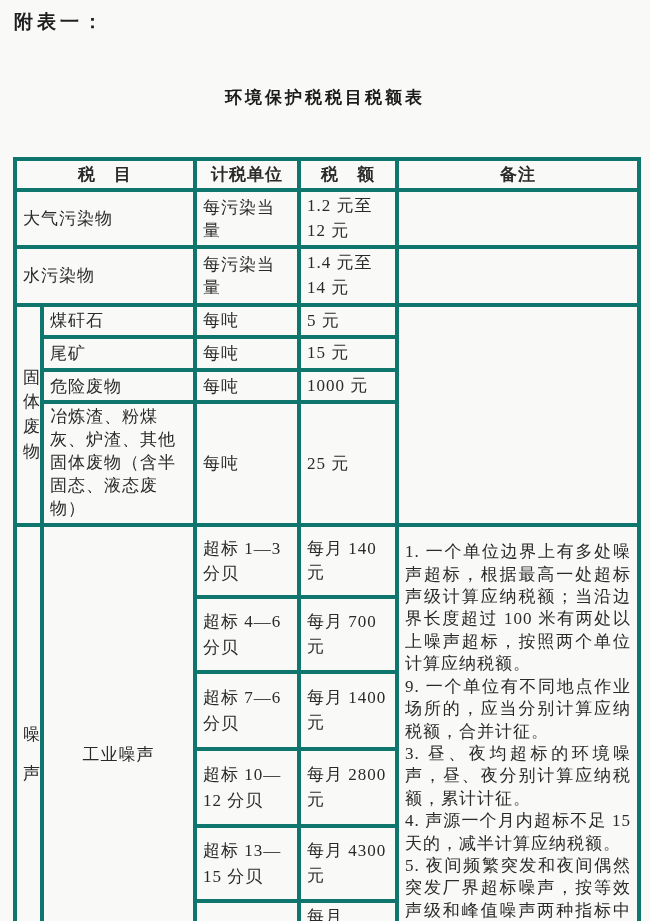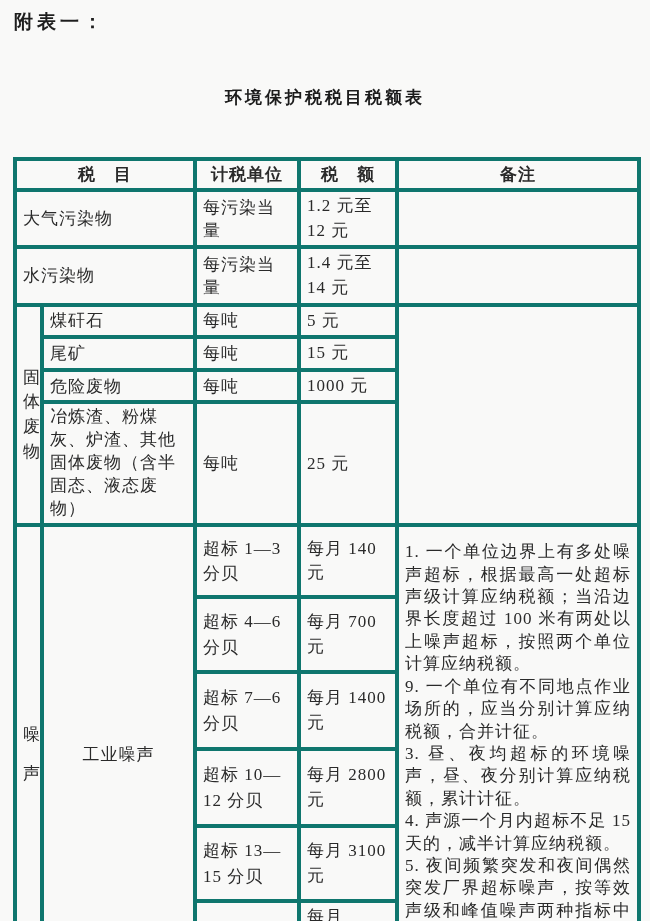--- a/index.html
+++ b/index.html
@@ -158,21 +158,21 @@
   </tr>
   <tr style="height:77px">
     <td class="range">超标 10—
 12 分贝</td>
     <td class="amt">每月 2800
 元</td>
   </tr>
   <tr style="height:75px">
     <td class="range">超标 13—
 15 分贝</td>
-    <td class="amt">每月 3100
+    <td class="amt">每月 4300
 元</td>
   </tr>
   <tr style="height:76px">
     <td class="range">超标 16 分
 贝以上</td>
     <td class="amt">每月 11200
 元</td>
   </tr>
 </tbody>
   </table>

